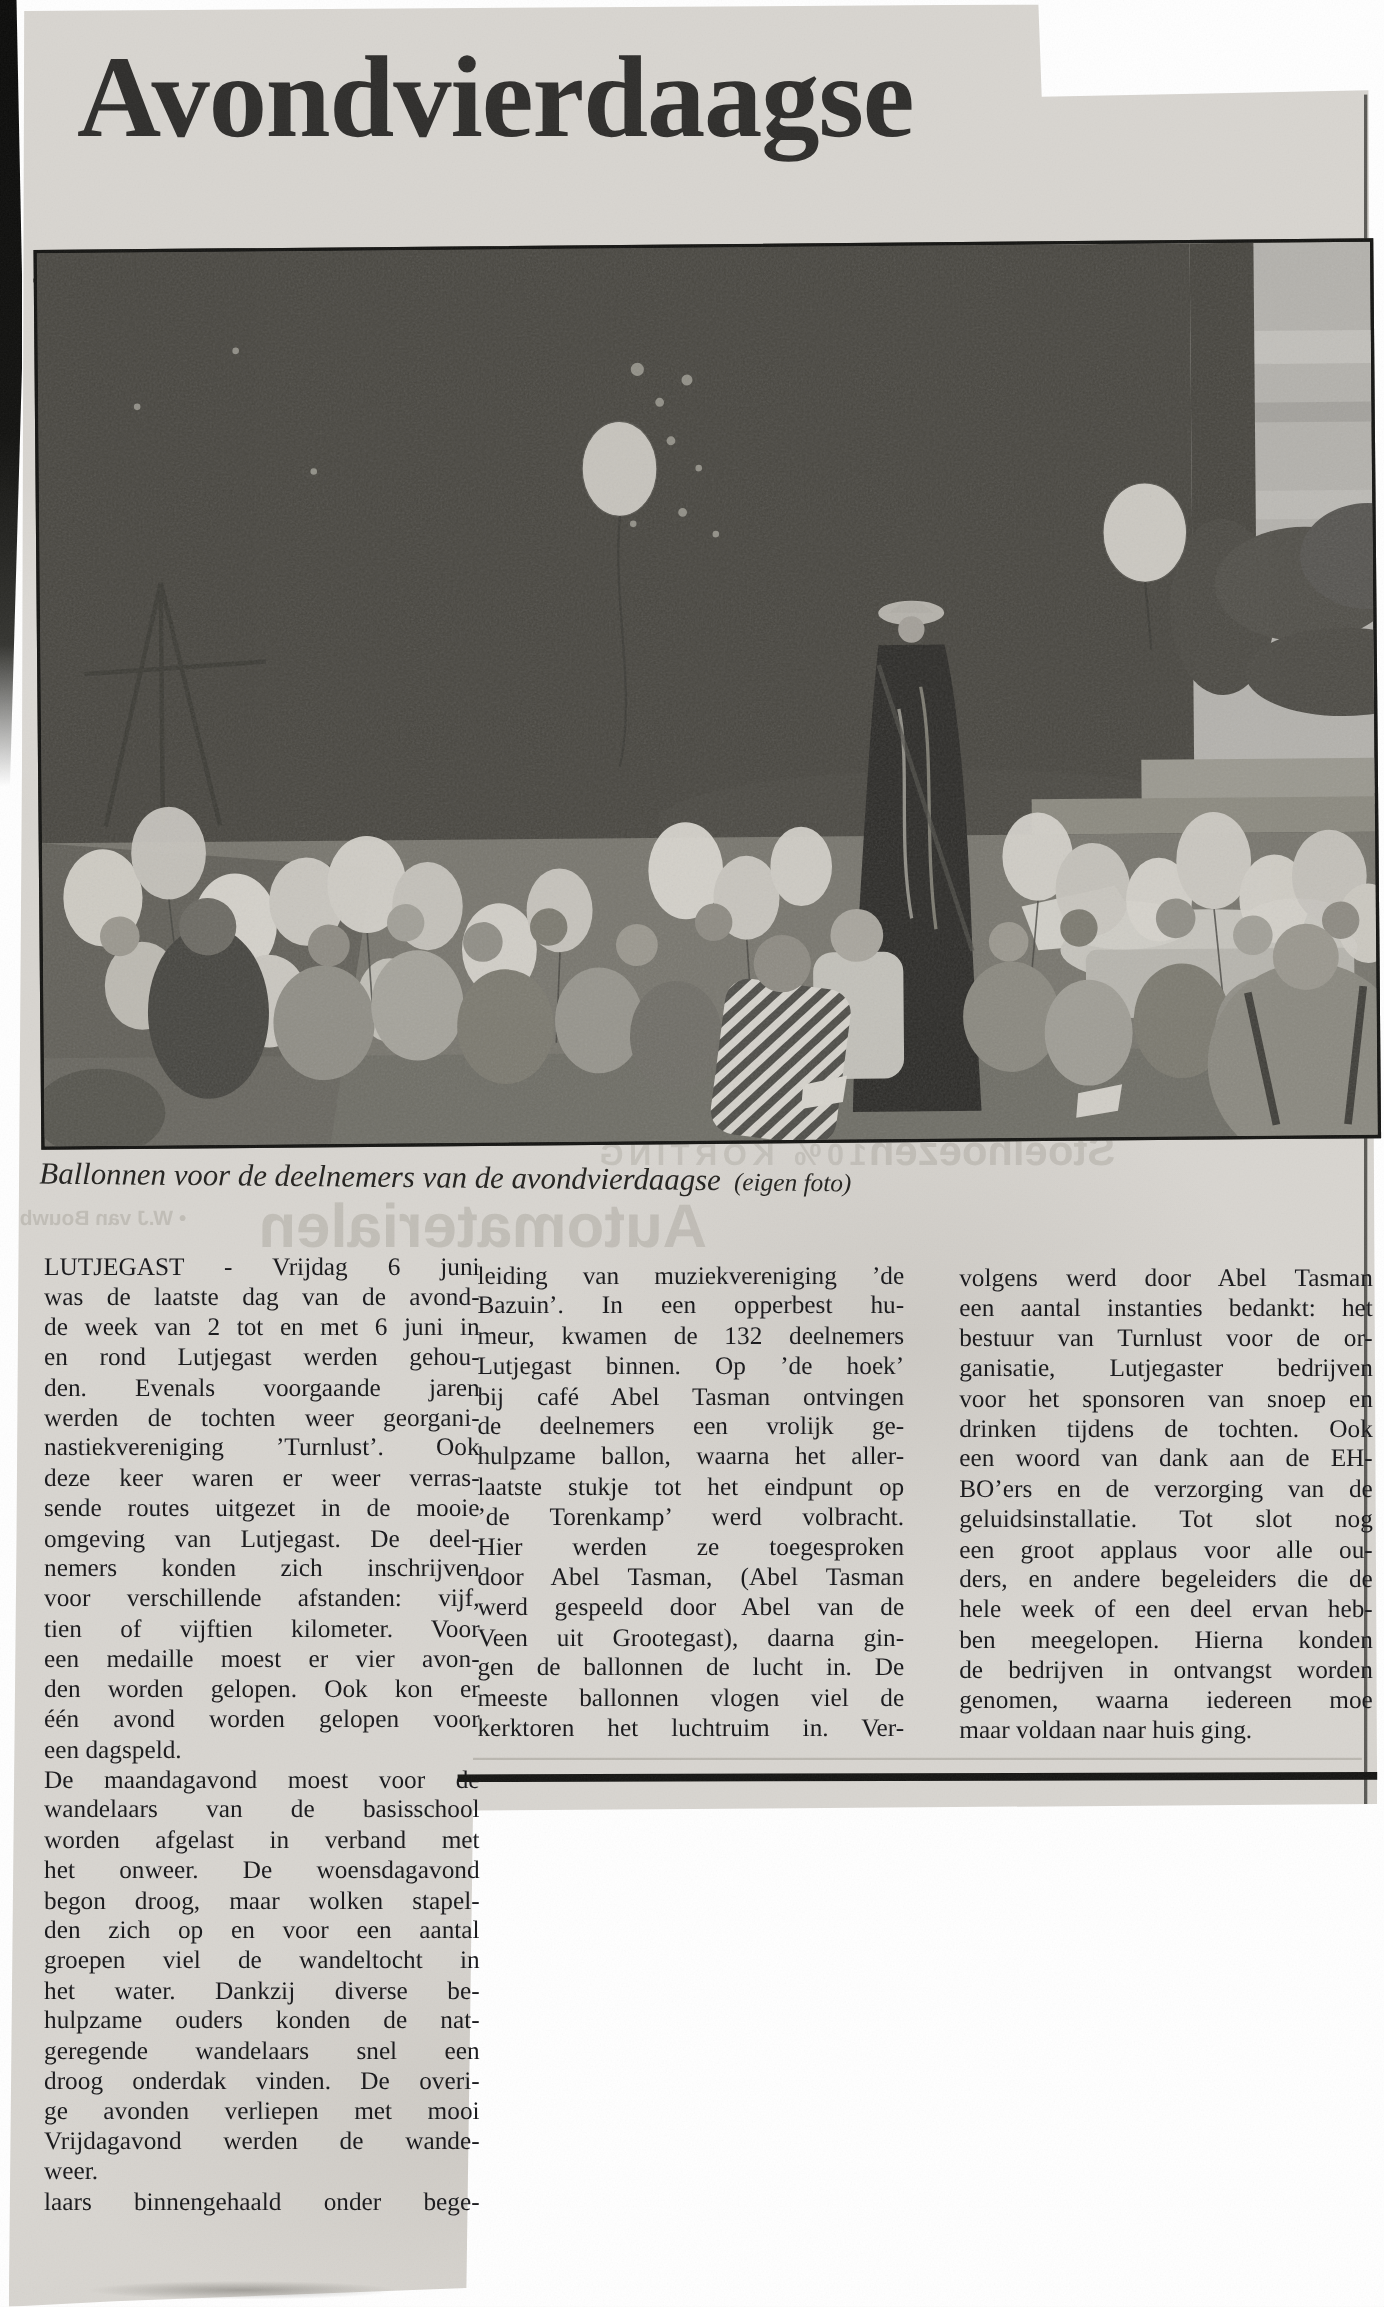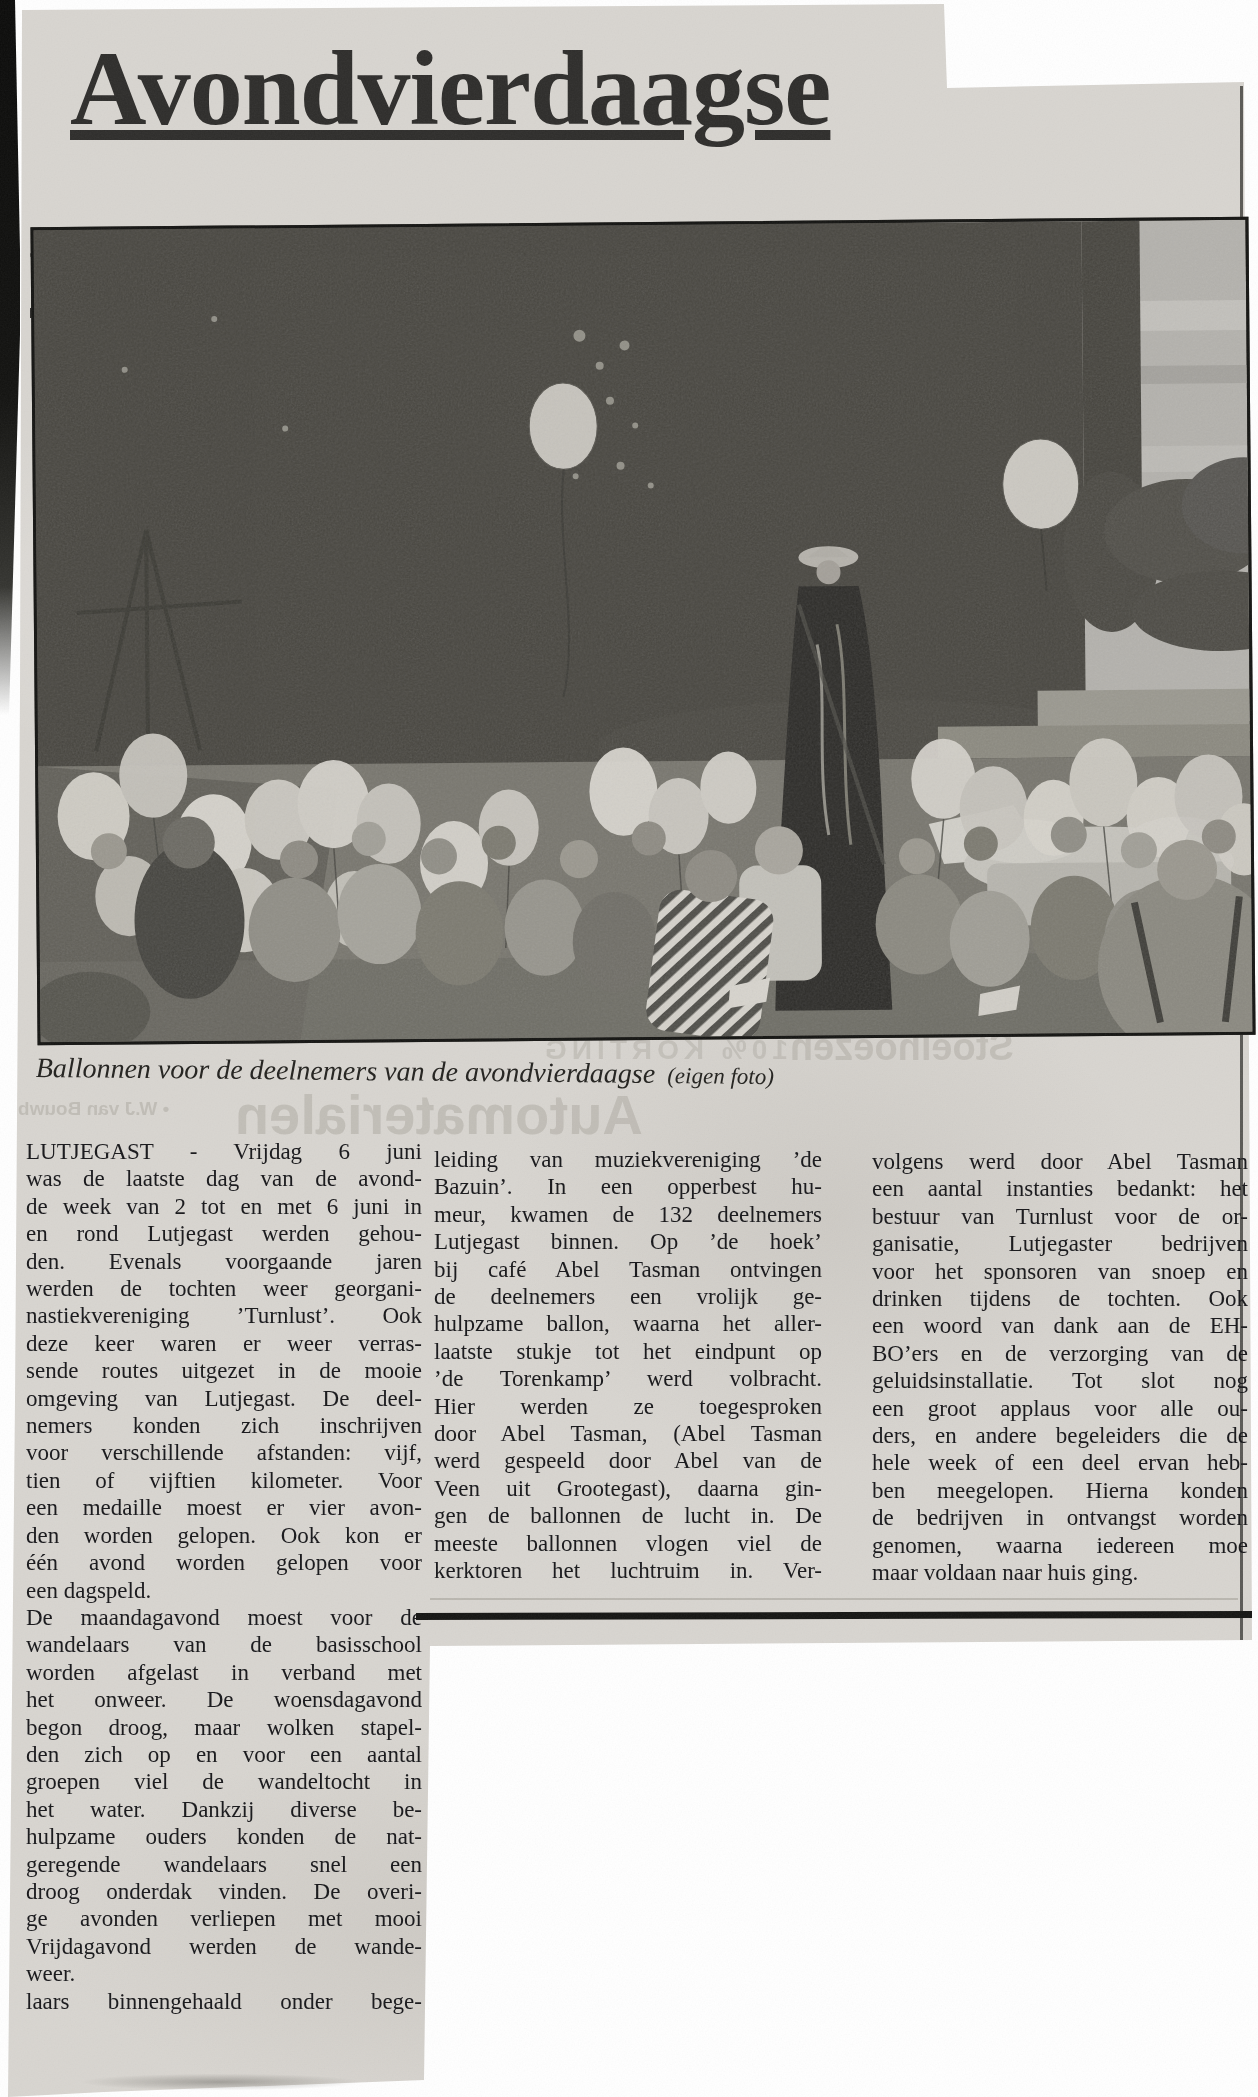--- a/index.html
+++ b/index.html
@@ -16,21 +16,21 @@
     background:
       radial-gradient(ellipse 620px 320px at 22% 28%, rgba(255,255,255,.30), transparent 62%),
       radial-gradient(ellipse 540px 420px at 66% 58%, rgba(110,105,95,.10), transparent 60%),
       radial-gradient(ellipse 700px 300px at 40% 92%, rgba(120,112,100,.12), transparent 65%),
       #d8d5d0;
     clip-path:polygon(22px 10px,944px 4px,947px 88px,1244px 82px,1252px 1640px,
                       430px 1646px,424px 2080px,104px 2092px,8px 2097px,15px 1400px,20px 695px);}
 
   
   .headline{position:absolute;left:70px;top:0;width:1180px;color:#2e2d2b;
-    font-weight:bold;font-size:106px;line-height:178px;letter-spacing:-1px;text-decoration:underline;}
+    font-weight:bold;font-size:106px;line-height:178px;letter-spacing:-1px;}
   .headline .hl2{margin-left:-40px;}
 
   
   .bleed{position:absolute;font-family:"Liberation Sans",sans-serif;font-weight:bold;
     color:#aaa69e;transform:scaleX(-1);filter:blur(0.7px);white-space:nowrap;}
   .bleed.b-korting{left:540px;top:1034px;font-size:28px;letter-spacing:5px;opacity:.42;}
   .bleed.b-stoel{left:790px;top:1026px;font-size:38px;opacity:.46;}
   .bleed.b-auto{left:235px;top:1082px;font-size:56px;opacity:.48;}
   .bleed.b-bouwb{left:18px;top:1098px;font-size:19px;opacity:.5;}
 
@@ -41,21 +41,21 @@
   .photo svg{display:block;width:100%;height:100%;}
 
   
   .caption{position:absolute;left:36px;top:1052px;width:760px;
     transform:rotate(0.55deg);transform-origin:0 0;color:#23221f;white-space:nowrap;}
   .caption .cap-main{font-style:italic;font-size:28px;}
   .caption .cap-credit{font-style:italic;font-size:23px;margin-left:8px;}
 
   
   .col{position:absolute;color:#17171a;font-size:23px;line-height:27.4px;}
-  .col-1{left:26px;top:1138px;width:396px;}
+  .col-1{left:40px;top:1138px;width:396px;}
   .col-2{left:434px;top:1146px;width:388px;}
   .col-3{left:872px;top:1148px;width:376px;}
   .tline{text-align:justify;text-align-last:justify;white-space:normal;}
   .tline.pend{text-align-last:left;}
 
   
   .crease-line{position:absolute;left:430px;top:1598px;width:808px;height:2px;
     background:#b3afa8;opacity:.8;}
   .bottom-rule{position:absolute;left:416px;top:1612px;width:836px;height:7px;
     background:#151513;transform:rotate(-0.15deg);}

